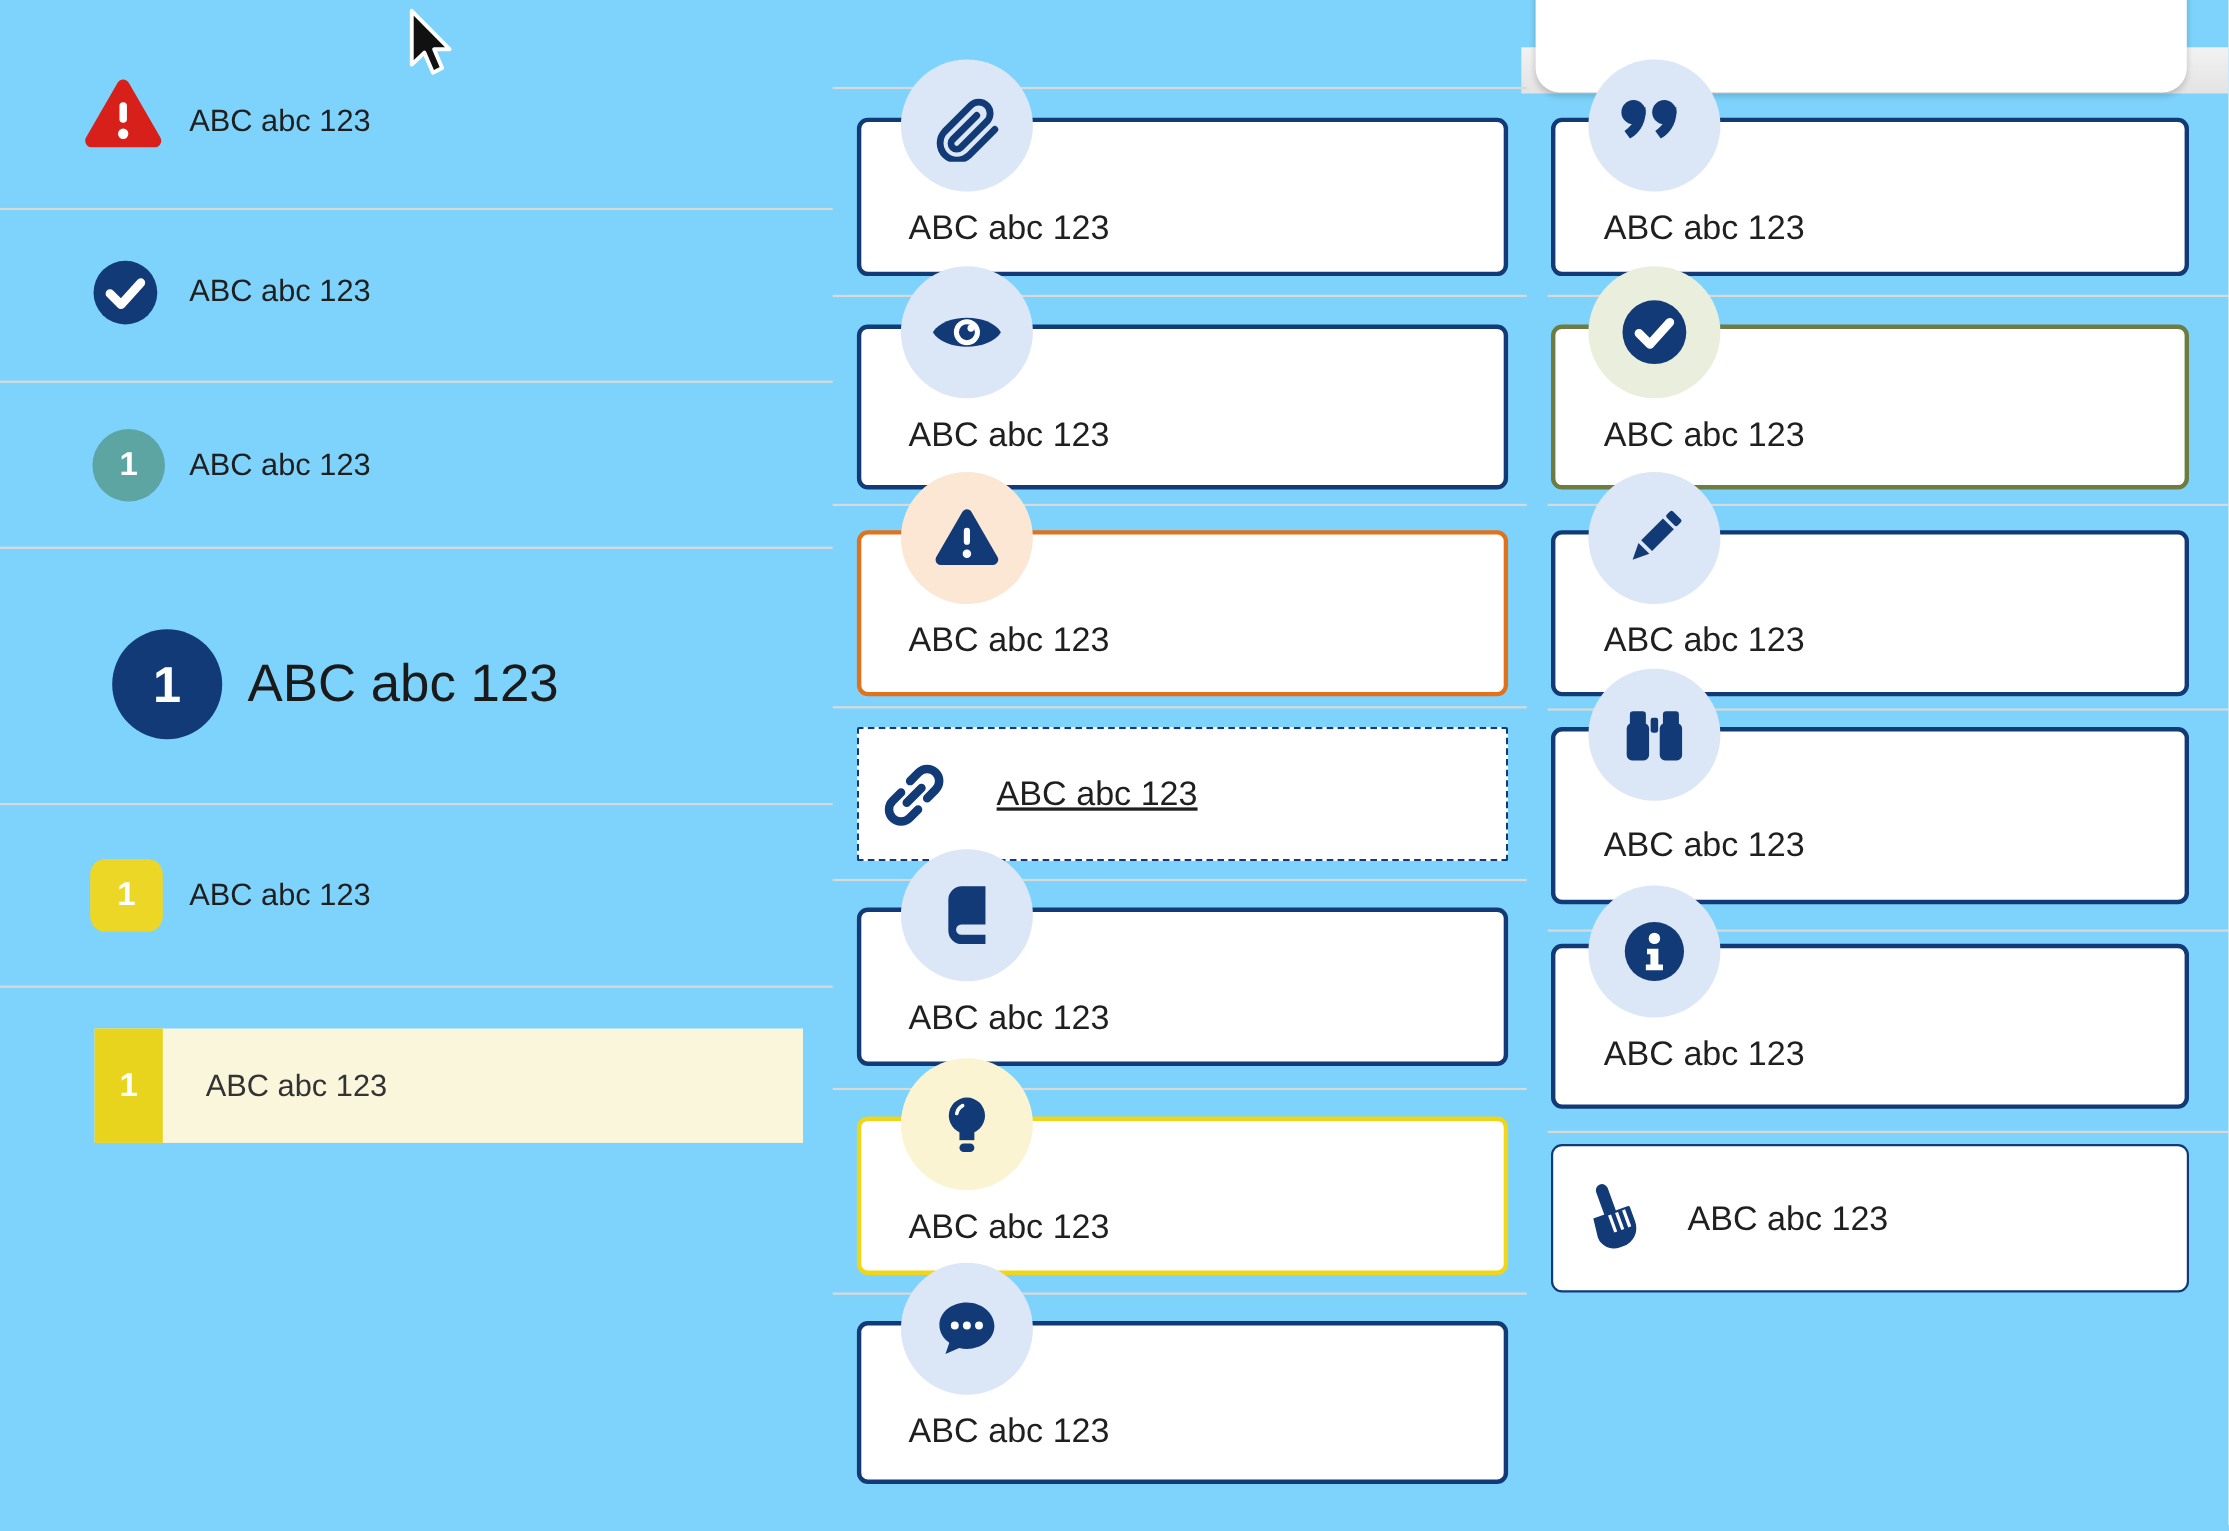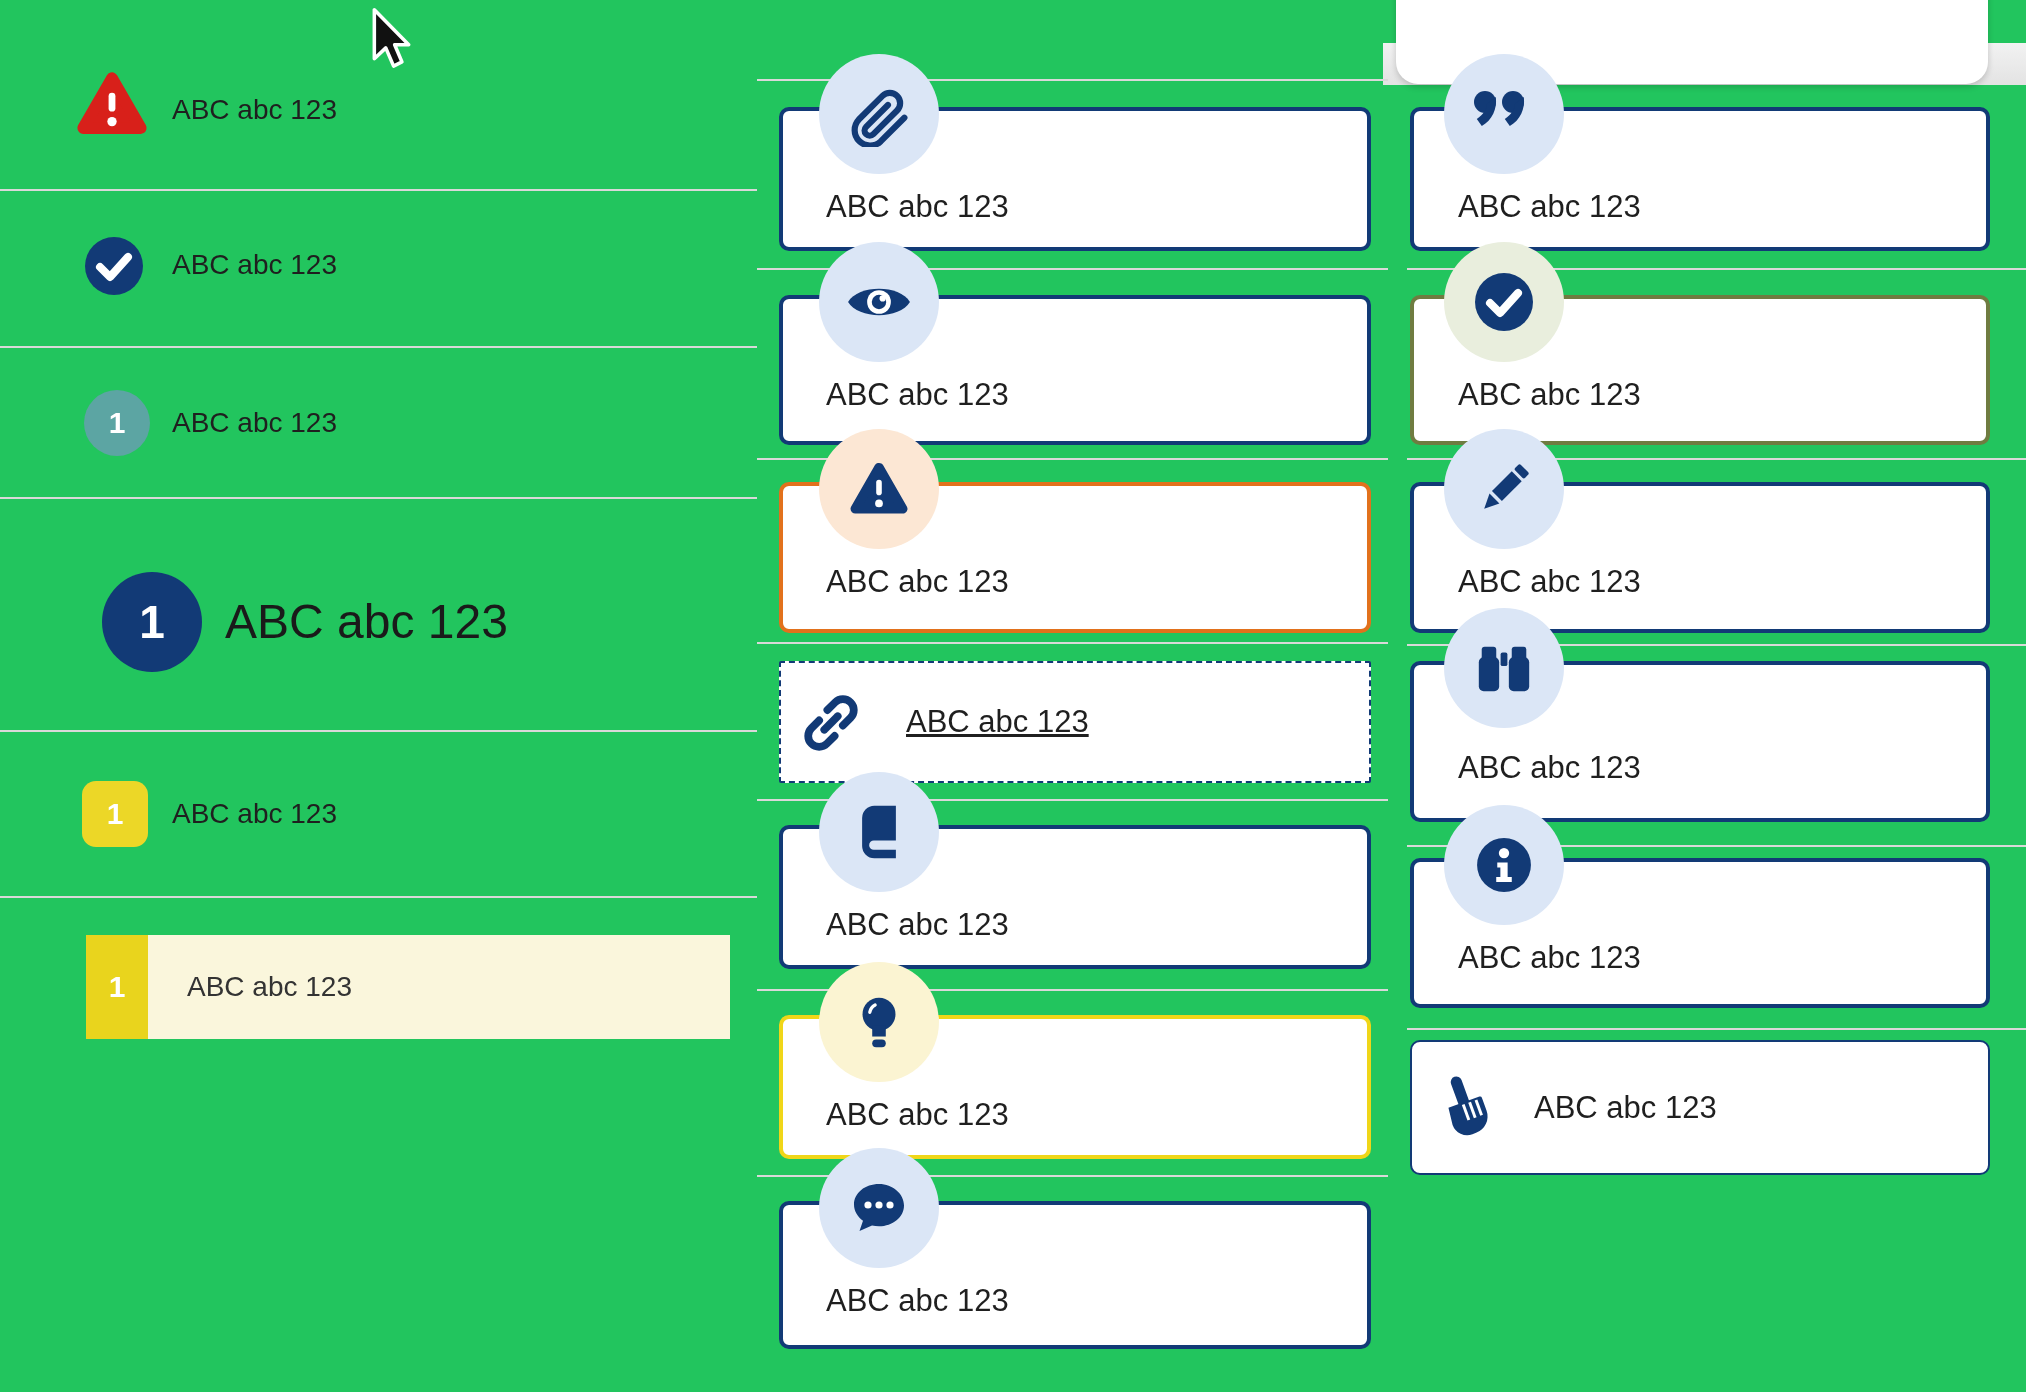--- a/index.html
+++ b/index.html
@@ -1,16 +1,16 @@
 <!DOCTYPE html>
 <html style="--navy: #123a76; --red: #d8201a; --teal: #5ca5a3; --yellow: #ecd727; --yellow-strong: #e9d41d; --cream: #faf6dc; --orange: #e2711c; --peach: #fce7d4; --pale-yellow: #fbf4d2; --yellow-border: #f0d618; --olive: #6f7c41; --sage: #e9eedd; --light-blue: #dbe6f6; --separator: #d9d9d9; --text: #1f1f1f;"><head>
 <meta charset="utf-8">
 <style>
   html,body{margin:0;padding:0;background:#ffffff;}
-  .screen{position:relative;width:2026px;height:1392px;background:#22c55e;overflow:hidden;
+  .screen{position:relative;width:2026px;height:1392px;background:#7dd3fc;overflow:hidden;
           font-family:"Liberation Sans","DejaVu Sans",sans-serif;color:var(--text,#1f1f1f);}
   .abs{position:absolute;}
   .sep{position:absolute;height:2px;background:var(--separator,#d9d9d9);}
   
   .l-label{position:absolute;left:172px;font-size:28px;line-height:36px;color:var(--text);white-space:nowrap;}
   .badge-circle{position:absolute;border-radius:50%;display:flex;align-items:center;justify-content:center;
                 color:#fff;font-weight:bold;}
   .badge-square{position:absolute;border-radius:14px;display:flex;align-items:center;justify-content:center;
                 color:#fff;font-weight:bold;}
   

